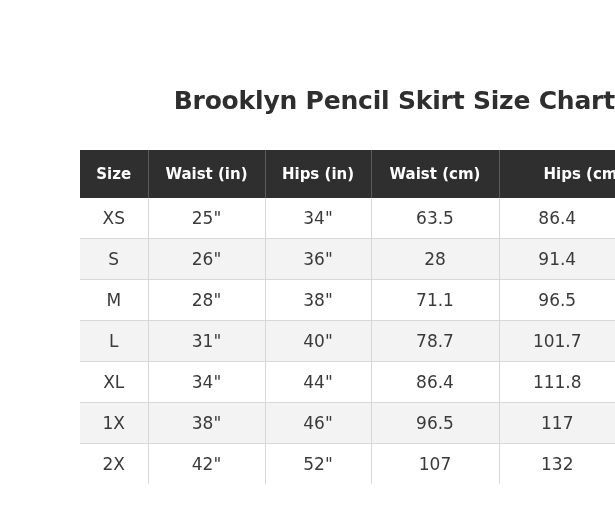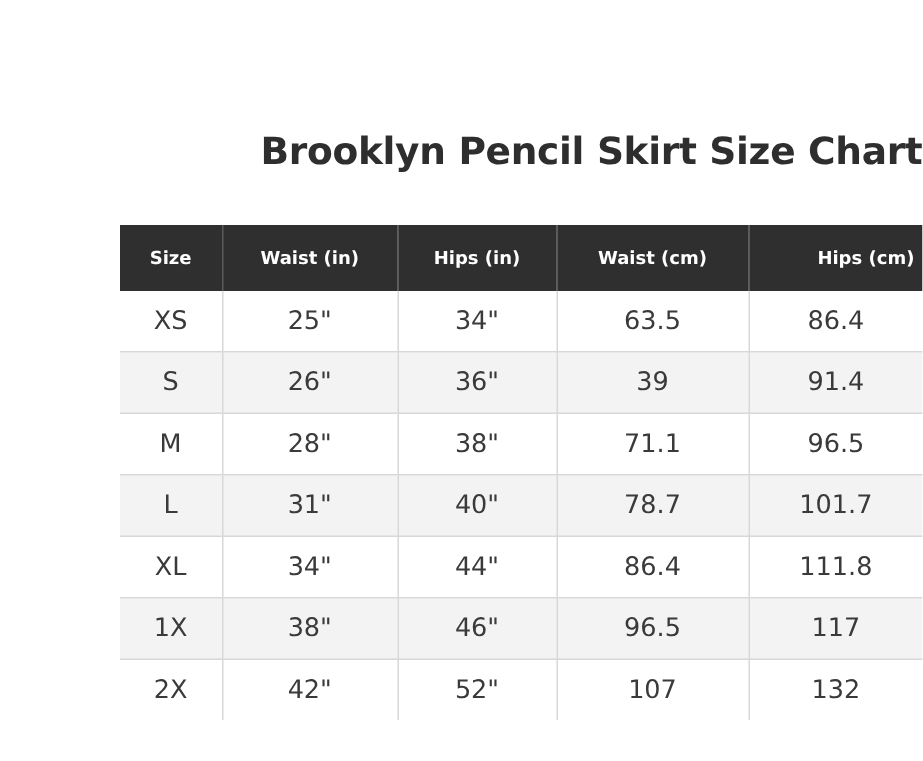--- a/index.html
+++ b/index.html
@@ -39,21 +39,21 @@
     width: 535px;
   }
   table.size-chart {
     border-collapse: collapse;
     width: 100%;
     table-layout: fixed;
   }
   table.size-chart thead th {
     background: #2f2f2f;
     color: #ffffff;
-    font-size: 12px;
+    font-size: 15px;
     font-weight: bold;
     padding: 15px 4px;
     text-align: center;
     border-right: 1px solid #5a5a5a;
     white-space: nowrap;
   }
   table.size-chart thead th:last-child {
     border-right: none;
     padding-left: 44px;
   }
@@ -112,21 +112,21 @@
           <td>XS</td>
           <td>25"</td>
           <td>34"</td>
           <td>63.5</td>
           <td>86.4</td>
         </tr>
         <tr>
           <td>S</td>
           <td>26"</td>
           <td>36"</td>
-          <td>39</td>
+          <td>28</td>
           <td>91.4</td>
         </tr>
         <tr>
           <td>M</td>
           <td>28"</td>
           <td>38"</td>
           <td>71.1</td>
           <td>96.5</td>
         </tr>
         <tr>

